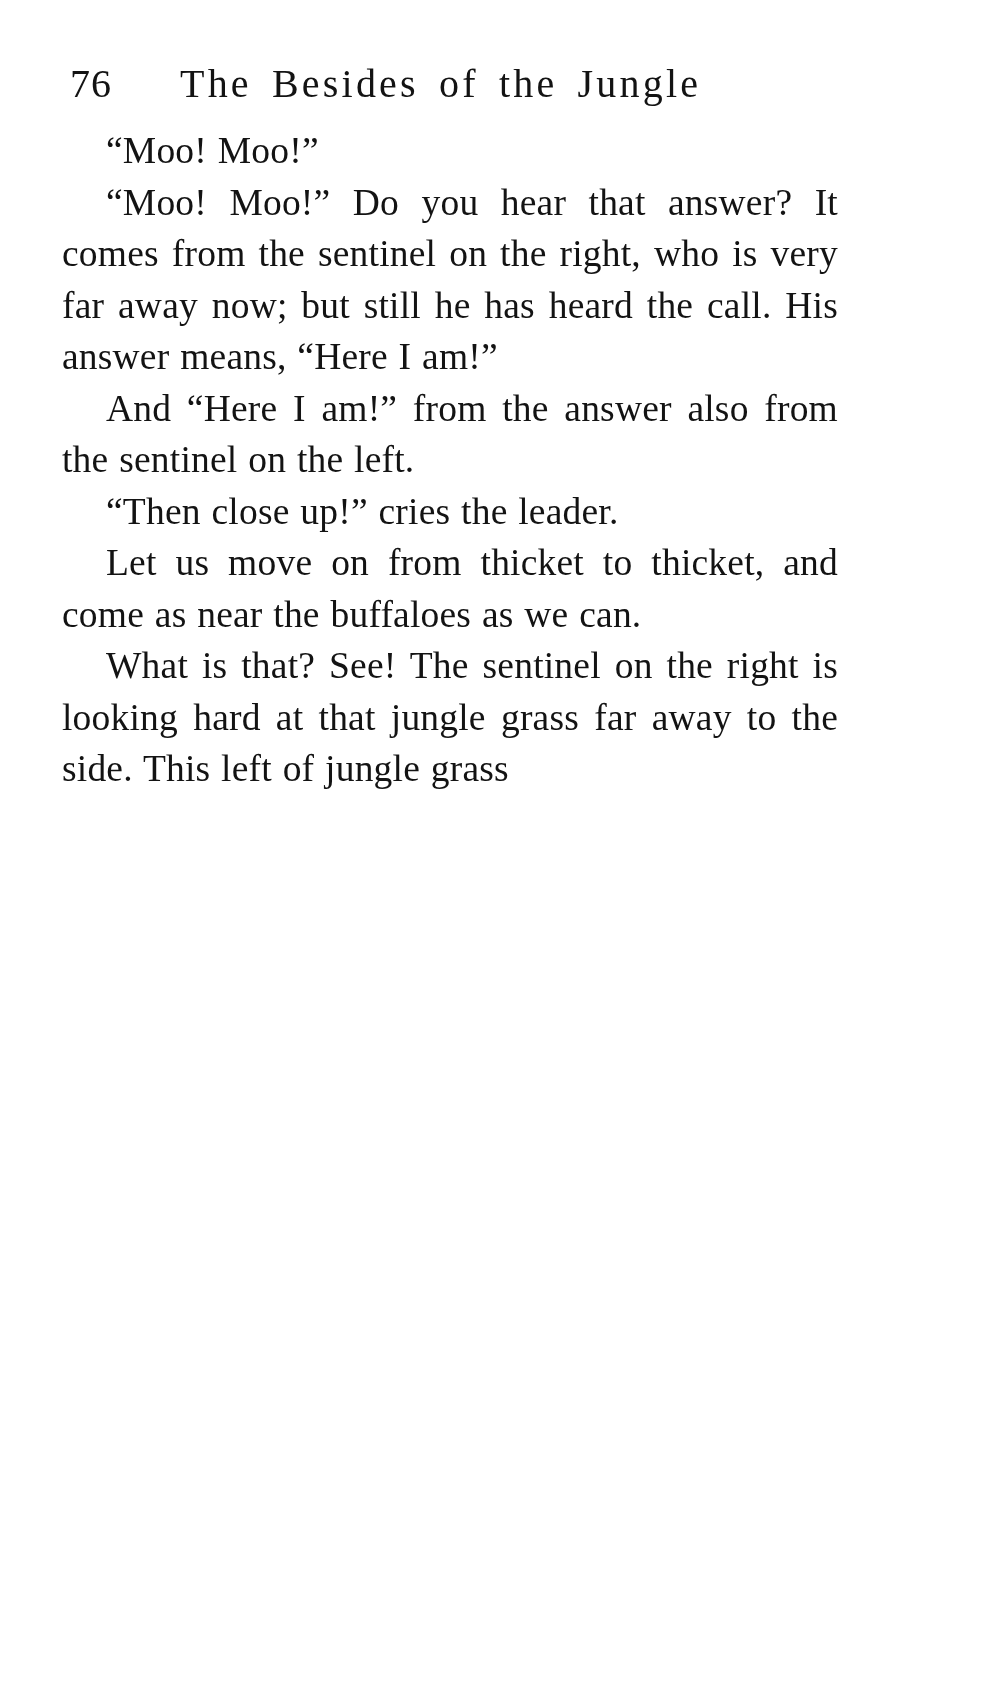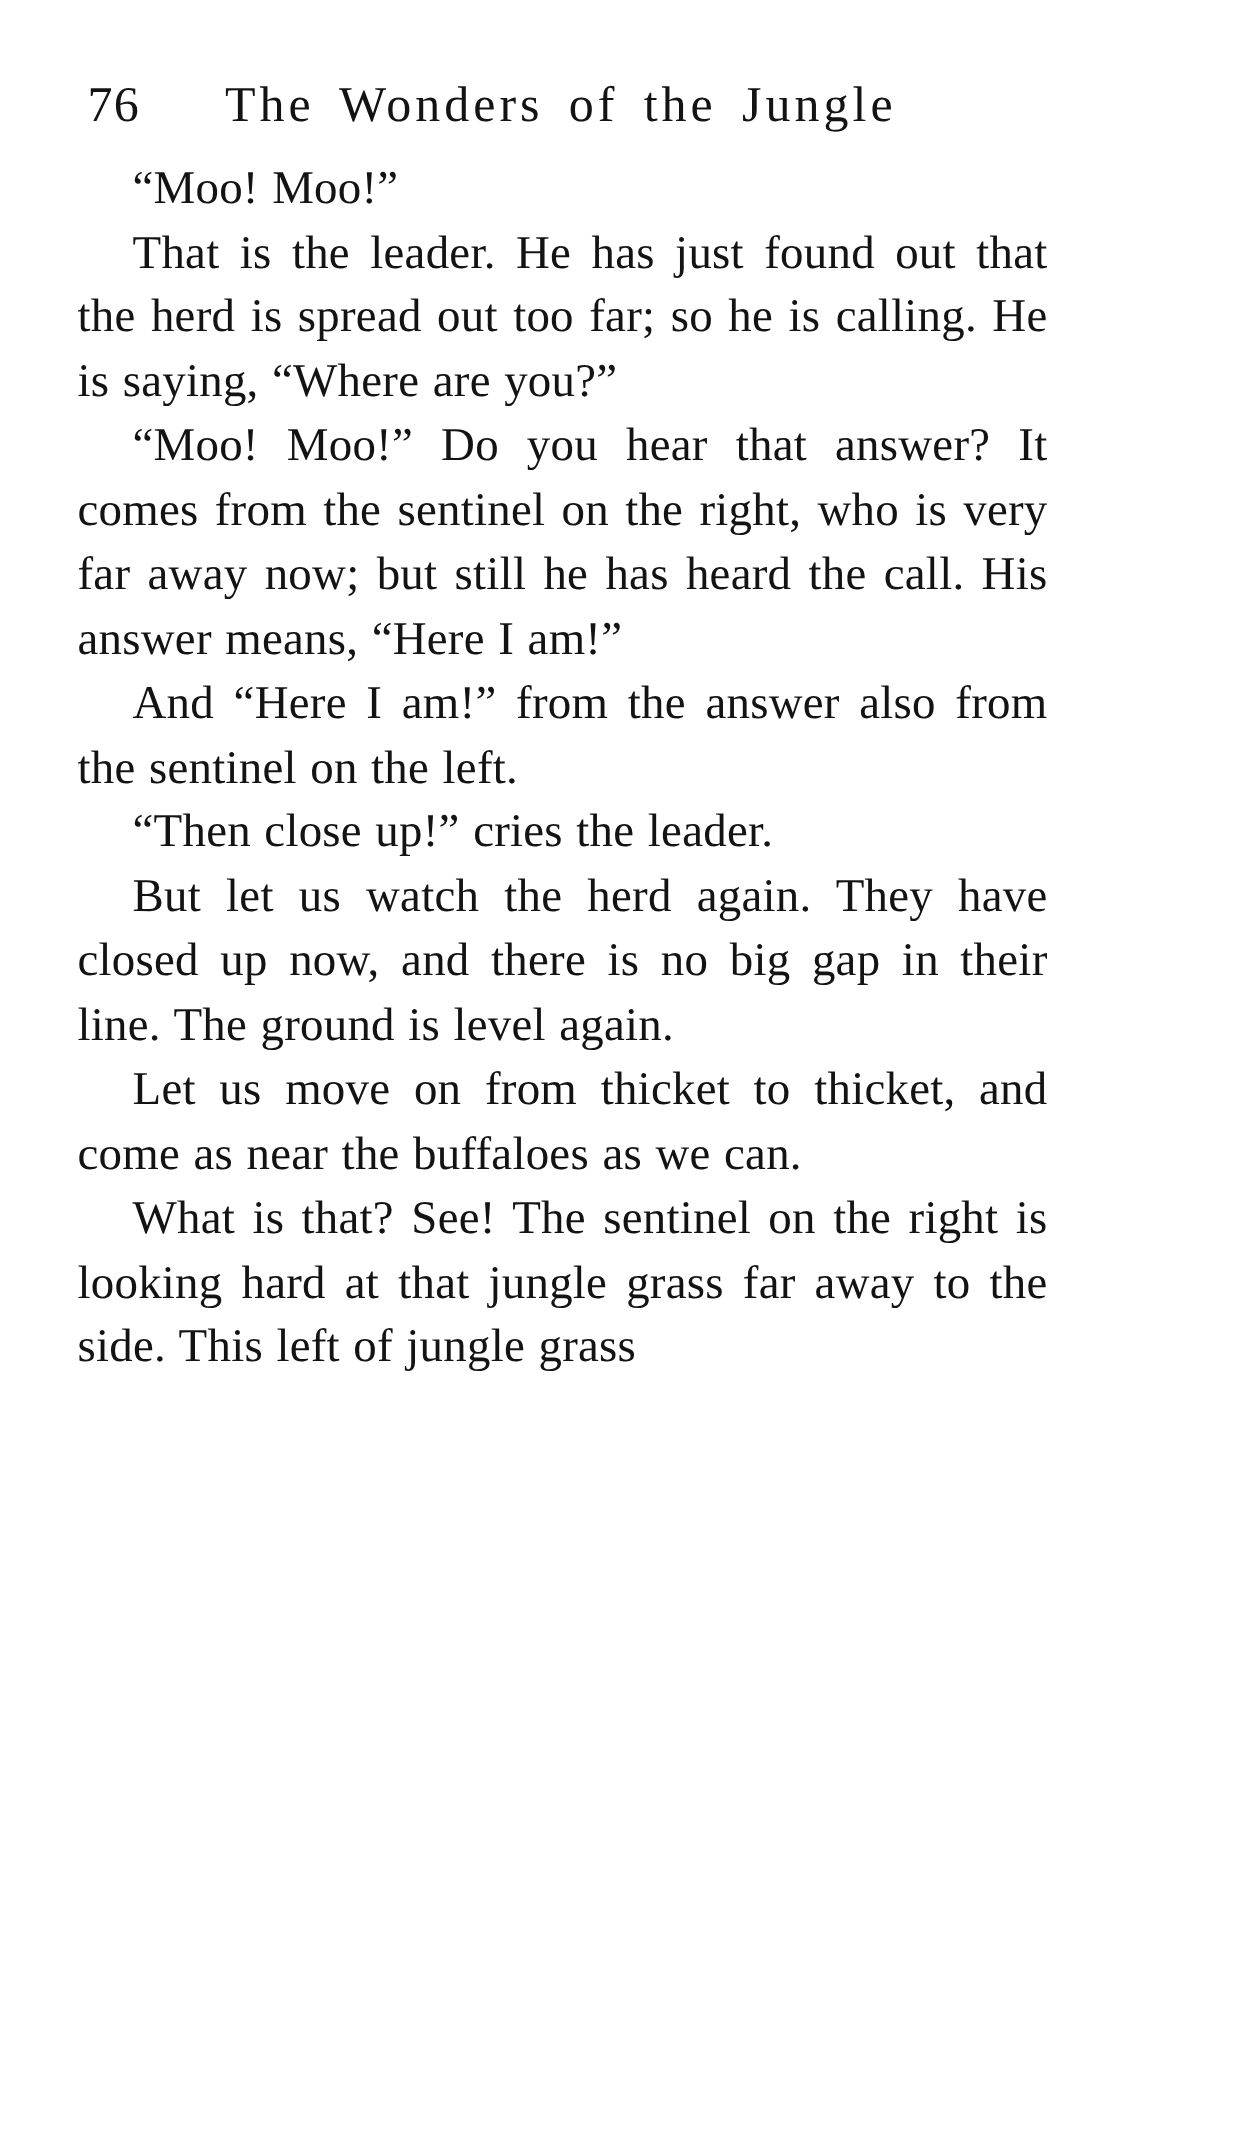--- a/index.html
+++ b/index.html
@@ -63,27 +63,25 @@
   }
   
 </style>
 </head>
 <body>
 
 <div class="page">
 
   <div class="page-header">
     <span class="folio">76</span>
-    <span class="running-title">The Wonders of the Jungle</span>
+    <span class="running-title">The Besides of the Jungle</span>
   </div>
 
   <div class="body-text">
     <p class="para">“Moo!  Moo!”</p>
-    <p class="para">That is the leader.  He has just found out that the herd is spread out too far; so he is calling.  He is saying, “Where are you?”</p>
     <p class="para">“Moo!  Moo!”  Do you hear that answer? It comes from the sentinel on the right, who is very far away now; but still he has heard the call.  His answer means, “Here I am!”</p>
     <p class="para">And “Here I am!” from the answer also from the sentinel on the left.</p>
     <p class="para">“Then close up!” cries the leader.</p>
-    <p class="para">But let us watch the herd again.  They have closed up now, and there is no big gap in their line.  The ground is level again.</p>
     <p class="para">Let us move on from thicket to thicket, and come as near the buffaloes as we can.</p>
     <p class="para last">What is that?  See!  The sentinel on the right is looking hard at that jungle grass far away to the side.  This left of jungle grass</p>
   </div>
 
 </div>
 
 </body></html>

